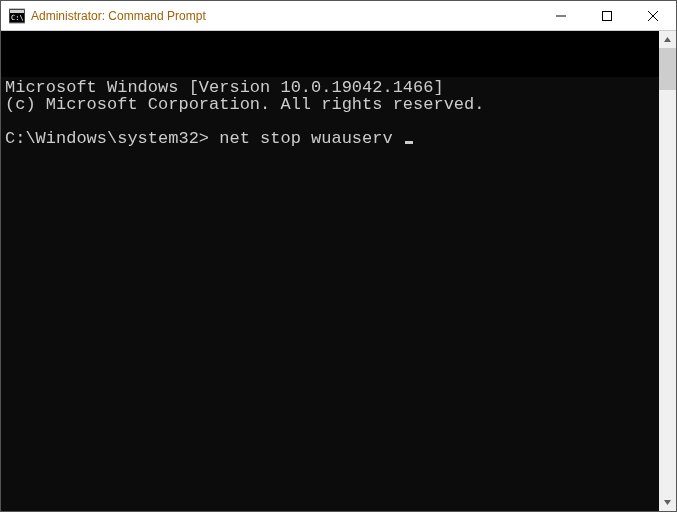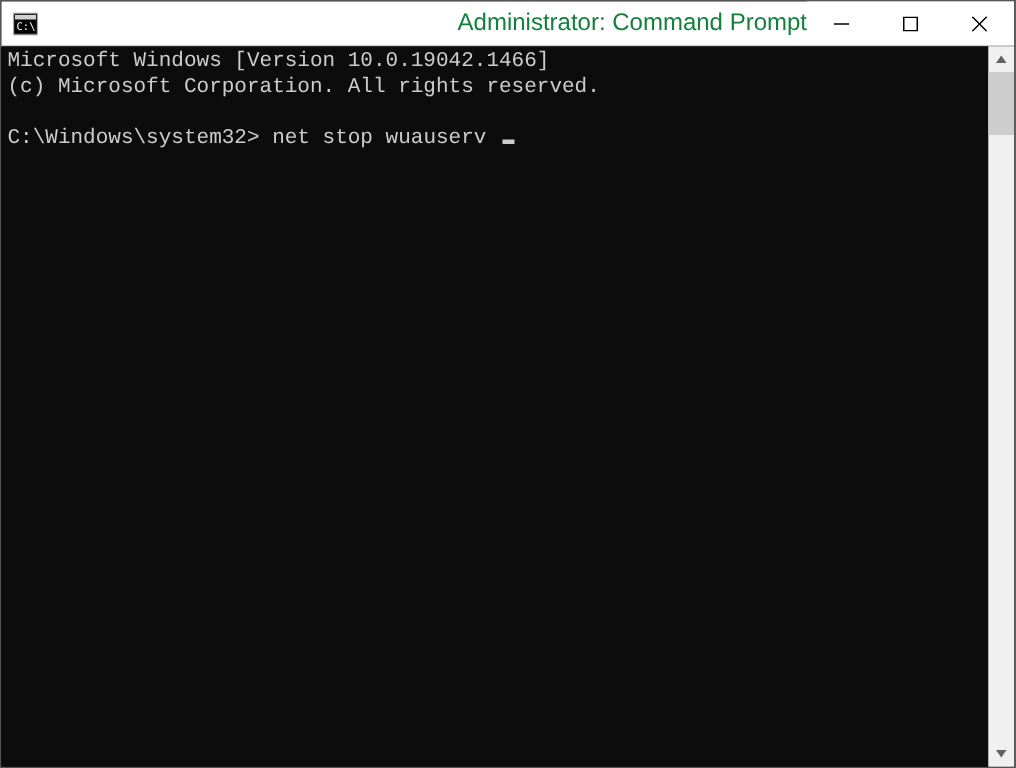--- a/index.html
+++ b/index.html
@@ -22,26 +22,25 @@
     align-items: center;
     border-bottom: 1px solid #ccc;
     flex-shrink: 0;
   }
   .app-icon {
     width: 16px; height: 16px;
     margin: 0 6px 0 8px;
     flex-shrink: 0;
   }
   .title-text {
-    font-size: 16px;
-    color: #15803d;
+    font-size: 12px;
+    color: #a16207;
     flex: 1;
     white-space: nowrap;
     overflow: hidden;
-    text-align: right;
   }
   .win-controls {
     display: flex;
     height: 100%;
   }
   .win-btn {
     width: 46px; height: 100%;
     display: flex;
     align-items: center; justify-content: center;
     background: #fff;
@@ -51,25 +50,26 @@
     flex: 1;
     display: flex;
     background: #000;
     min-height: 0;
   }
   .terminal {
     flex: 1;
     background: #0c0c0c;
     color: #cccccc;
     font-family: Consolas, "Courier New", monospace;
-    font-size: 14px;
+    font-size: 17px;
     line-height: 17px;
     padding: 2px 4px;
     white-space: pre;
     overflow: hidden;
+    margin-top: 46px;
   }
   .prompt-line { display: inline; }
   .cursor {
     display: inline-block;
     width: 8px; height: 3px;
     background: #cccccc;
     vertical-align: -1px;
     margin-left: 2px;
   }
   .scrollbar {

